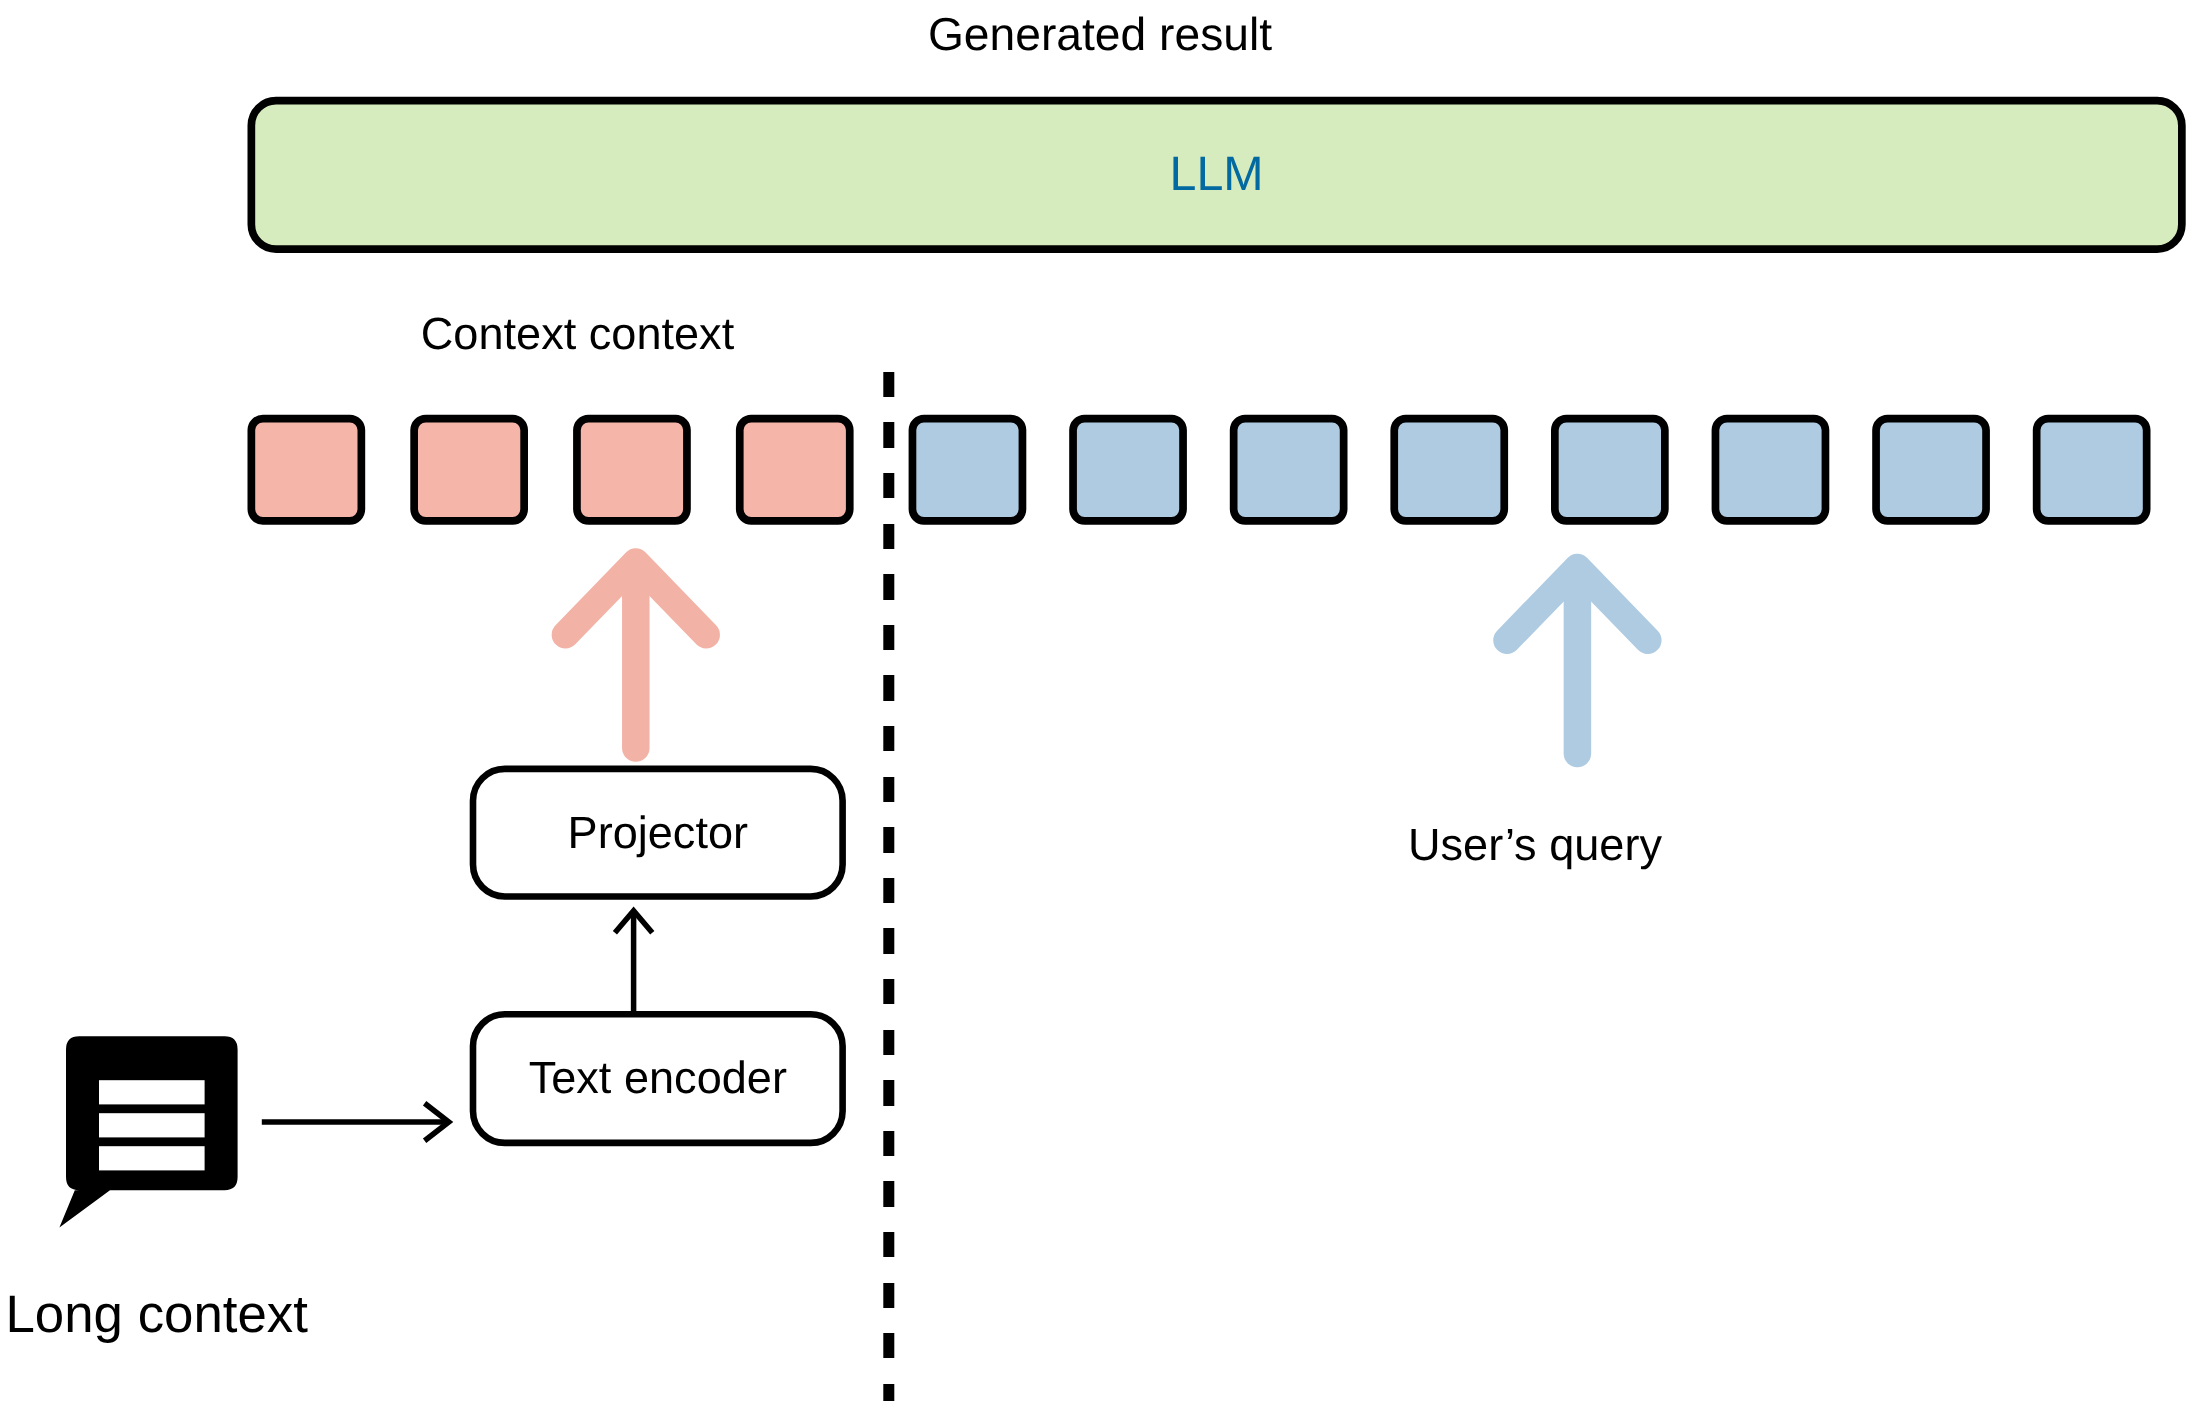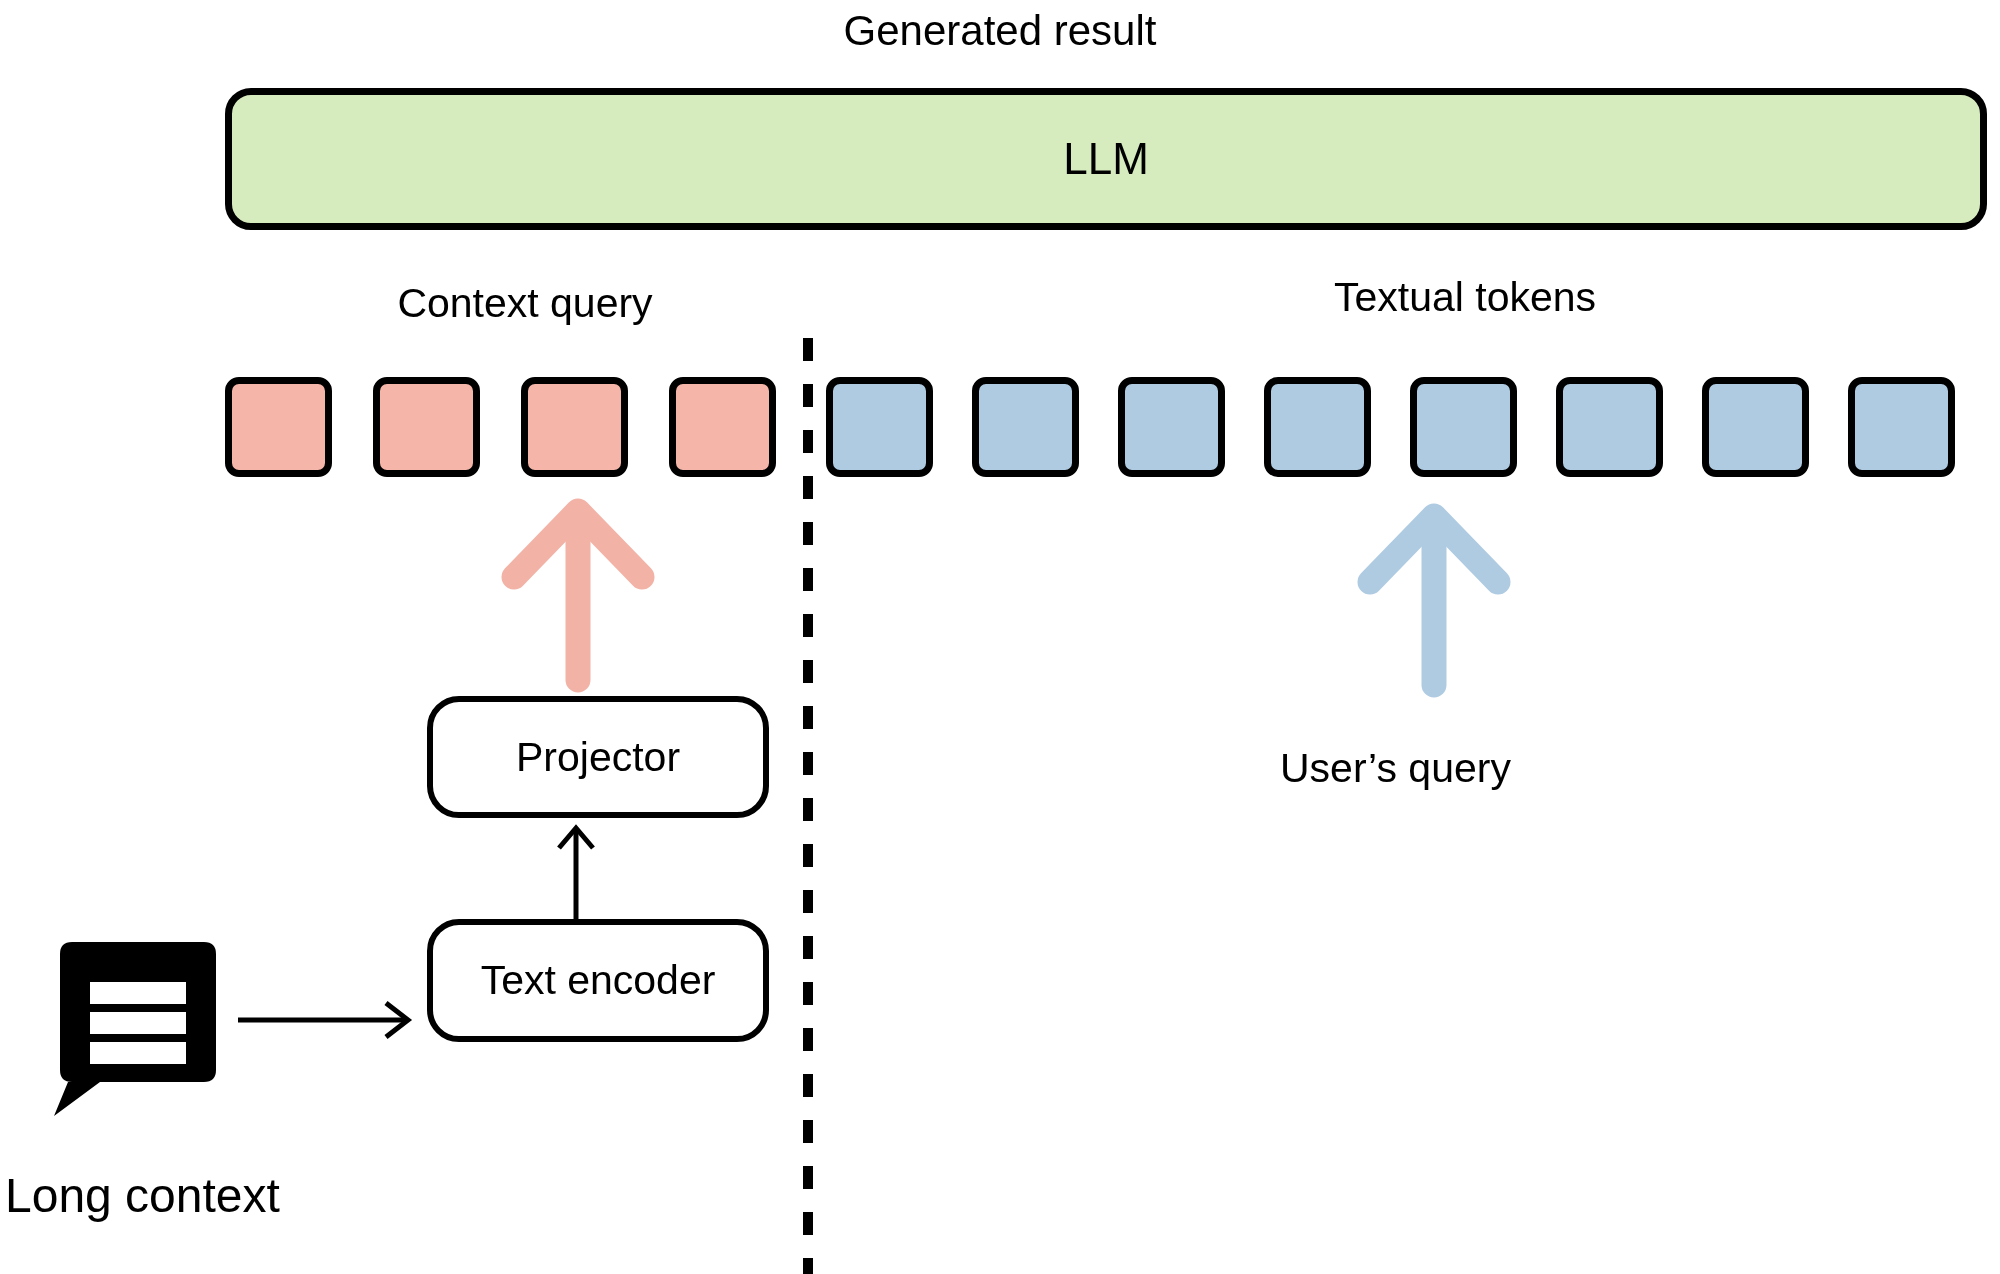--- a/index.html
+++ b/index.html
@@ -49,21 +49,21 @@
   #llm-label {
     position: absolute;
     left: 0;
     top: 0;
     width: 100%;
     height: 100%;
     display: flex;
     align-items: center;
     justify-content: center;
     font-size: 44px;
-    color: #000000;
+    color: #0369a1;
   }
 
   
   #context-tokens-label {
     left: 360px;
     top: 283px;
     width: 330px;
     text-align: center;
     font-size: 41px;
   }
@@ -180,22 +180,21 @@
 <body>
 
 <div id="canvas">
 
   <div class="lbl" id="title">Generated result</div>
 
   <div id="llm-box">
     <div id="llm-label">LLM</div>
   </div>
 
-  <div class="lbl" id="context-tokens-label">Context query</div>
-  <div class="lbl" id="textual-tokens-label">Textual tokens</div>
+  <div class="lbl" id="context-tokens-label">Context context</div>
 
   <div id="divider"></div>
 
   <div class="token-row" id="context-token-row">
     <div class="token"></div>
     <div class="token"></div>
     <div class="token"></div>
     <div class="token"></div>
   </div>
 

